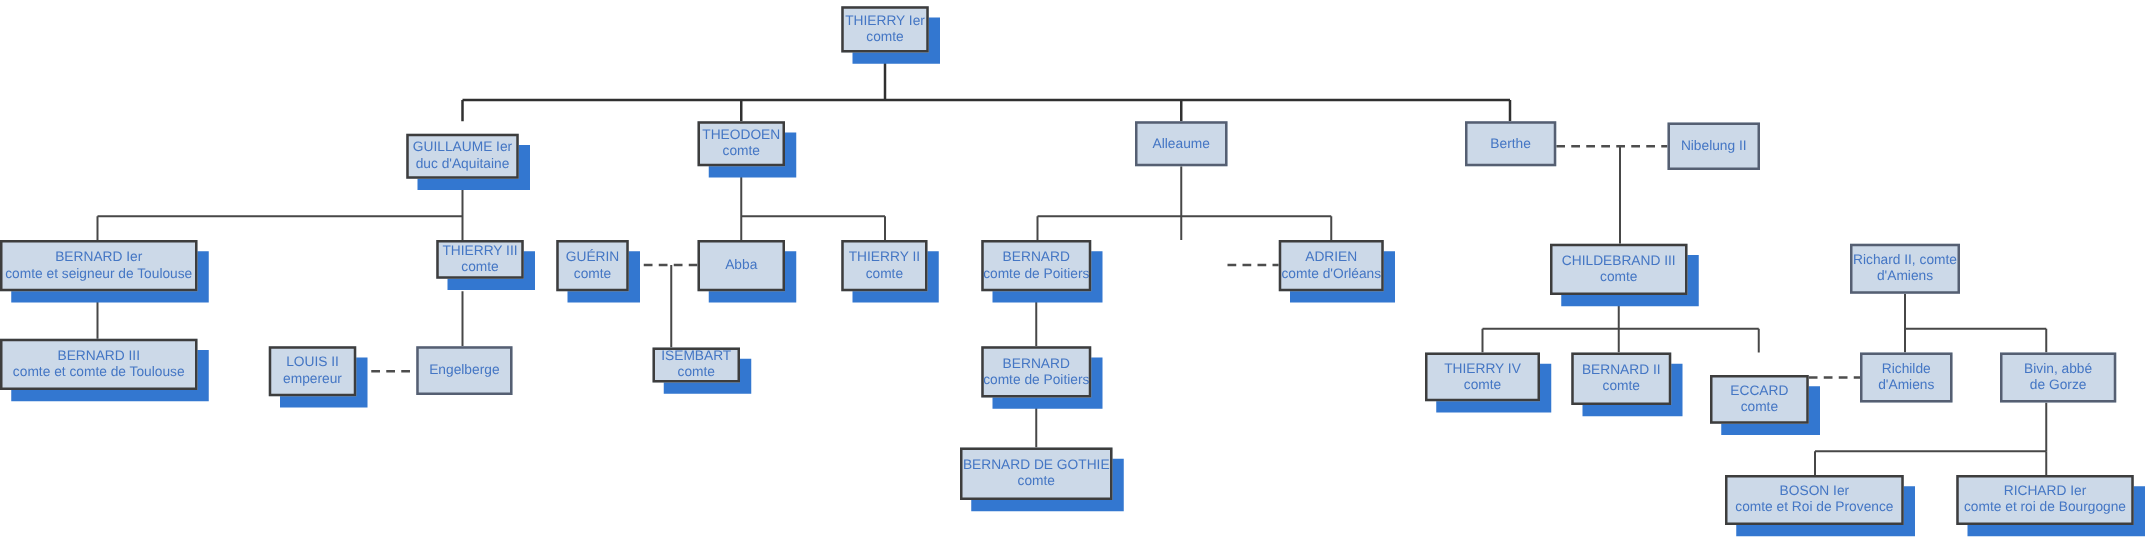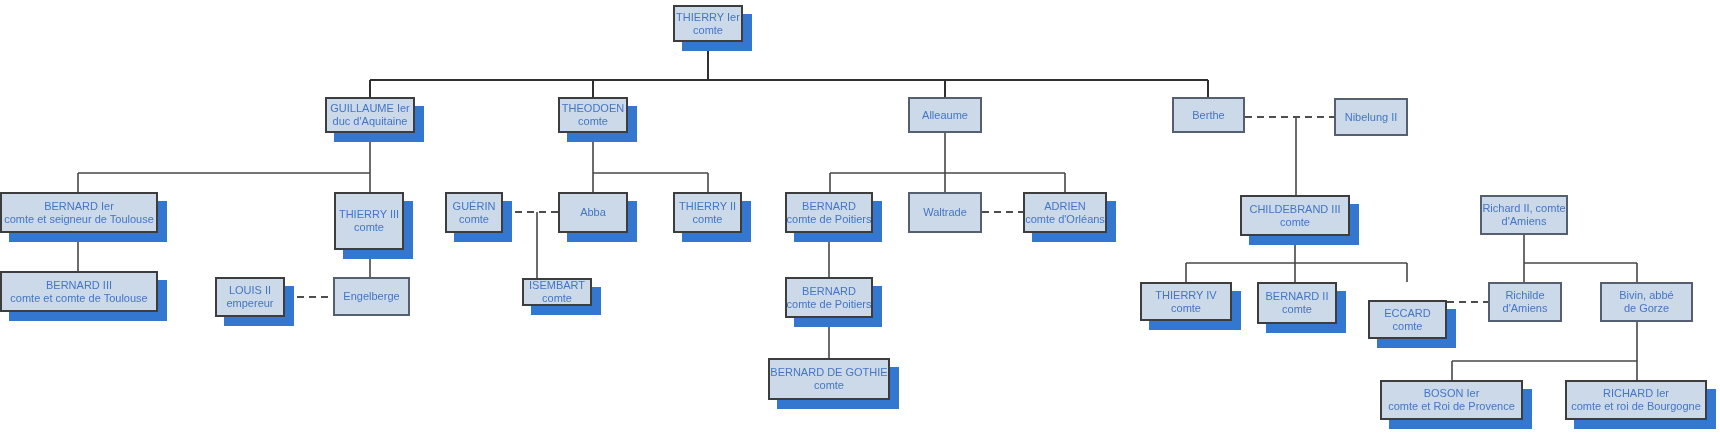--- a/index.html
+++ b/index.html
@@ -77,21 +77,21 @@
     <path class="wire dashed" d="M982 212 H1023"></path>
     <path class="wire dashed" d="M1245 117 H1334"></path>
     <path class="wire dashed" d="M1447 302 H1488"></path>
   </svg>
 
   <div class="node main" style="left:673px;top:5px;width:70px;height:37px">
     <span class="l1">THIERRY Ier</span>
     <span class="l2">comte</span>
   </div>
 
-  <div class="node main" style="left:325px;top:97px;width:90px;height:36px">
+  <div class="node main" style="left:325px;top:107px;width:90px;height:36px">
     <span class="l1">GUILLAUME Ier</span>
     <span class="l2">duc d'Aquitaine</span>
   </div>
 
   <div class="node main" style="left:558px;top:97px;width:70px;height:36px">
     <span class="l1">THEODOEN</span>
     <span class="l2">comte</span>
   </div>
 
   <div class="node plain" style="left:908px;top:97px;width:74px;height:36px">
@@ -104,21 +104,21 @@
 
   <div class="node plain" style="left:1334px;top:98px;width:74px;height:38px">
     <span class="l1">Nibelung II</span>
   </div>
 
   <div class="node main" style="left:0px;top:192px;width:158px;height:41px">
     <span class="l1">BERNARD Ier</span>
     <span class="l2">comte et seigneur de Toulouse</span>
   </div>
 
-  <div class="node main" style="left:334px;top:192px;width:70px;height:58px">
+  <div class="node main" style="left:349px;top:192px;width:70px;height:31px">
     <span class="l1">THIERRY III</span>
     <span class="l2">comte</span>
   </div>
 
   <div class="node main" style="left:445px;top:192px;width:58px;height:41px">
     <span class="l1">GUÉRIN</span>
     <span class="l2">comte</span>
   </div>
 
   <div class="node main" style="left:558px;top:192px;width:70px;height:41px">
@@ -128,23 +128,20 @@
   <div class="node main" style="left:673px;top:192px;width:69px;height:41px">
     <span class="l1">THIERRY II</span>
     <span class="l2">comte</span>
   </div>
 
   <div class="node main" style="left:785px;top:192px;width:88px;height:41px">
     <span class="l1">BERNARD</span>
     <span class="l2">comte de Poitiers</span>
   </div>
 
-  <div class="node plain" style="left:908px;top:192px;width:74px;height:41px">
-    <span class="l1">Waltrade</span>
-  </div>
 
   <div class="node main" style="left:1023px;top:192px;width:84px;height:41px">
     <span class="l1">ADRIEN</span>
     <span class="l2">comte d'Orléans</span>
   </div>
 
   <div class="node main" style="left:1240px;top:195px;width:110px;height:41px">
     <span class="l1">CHILDEBRAND III</span>
     <span class="l2">comte</span>
   </div>

